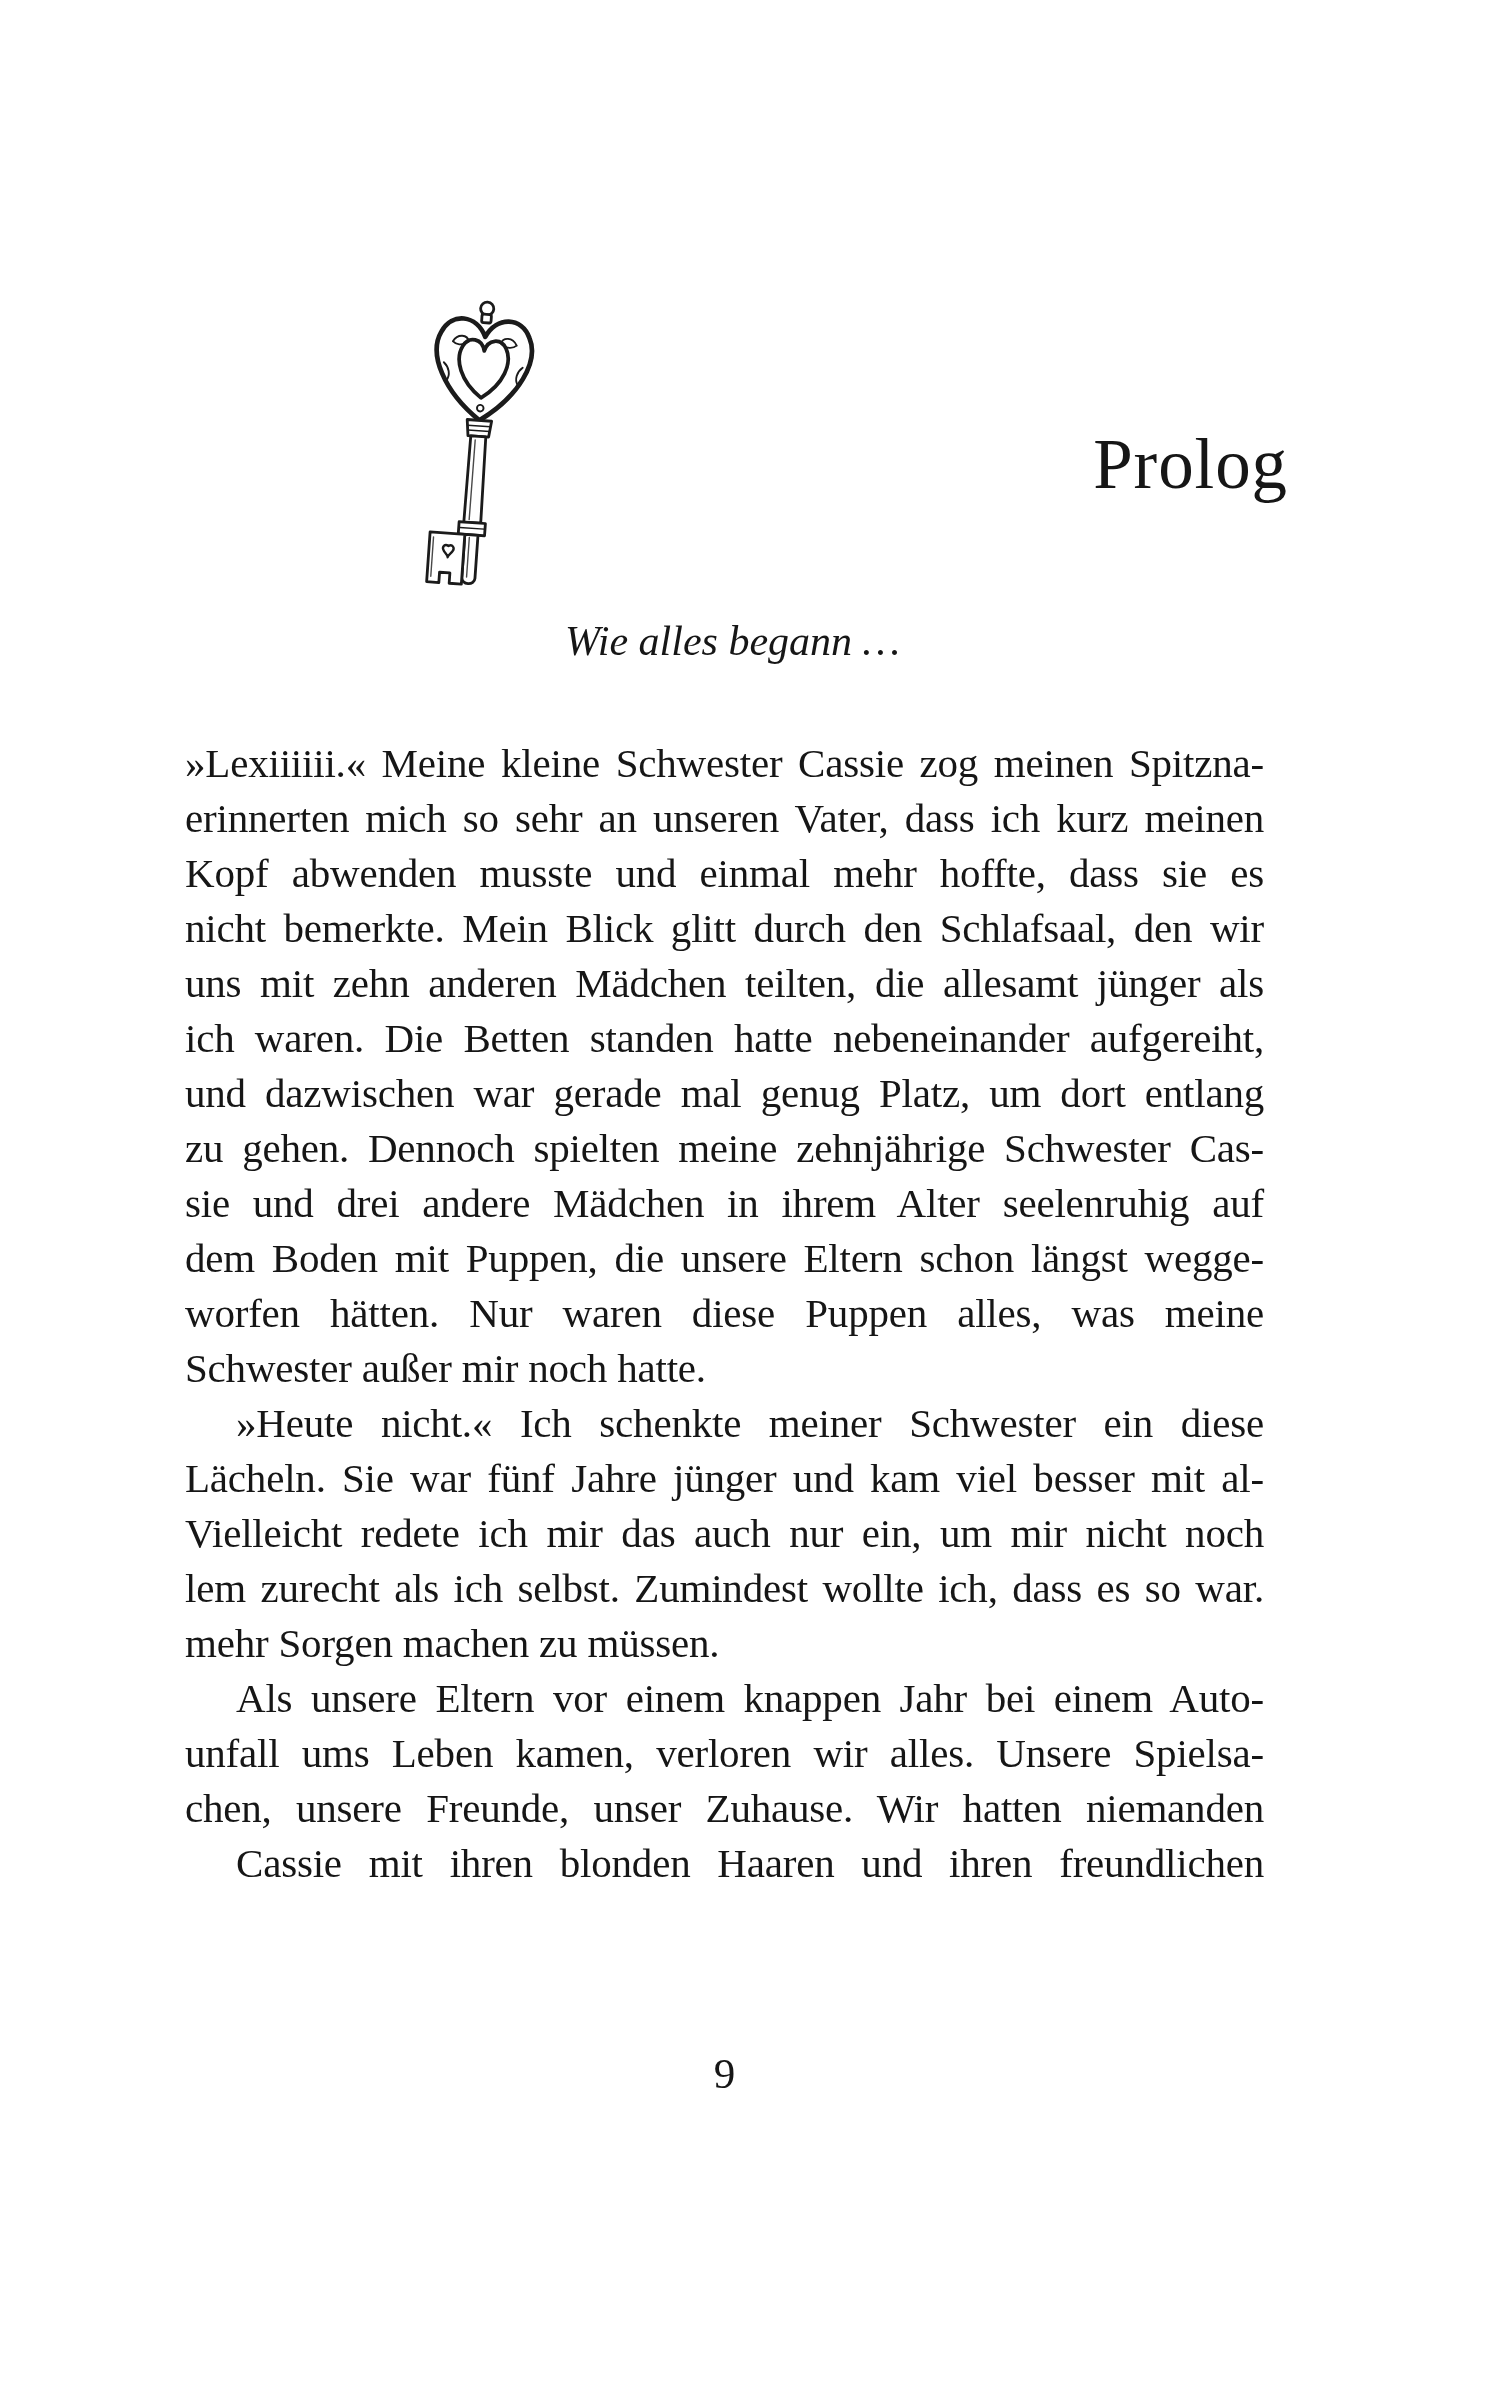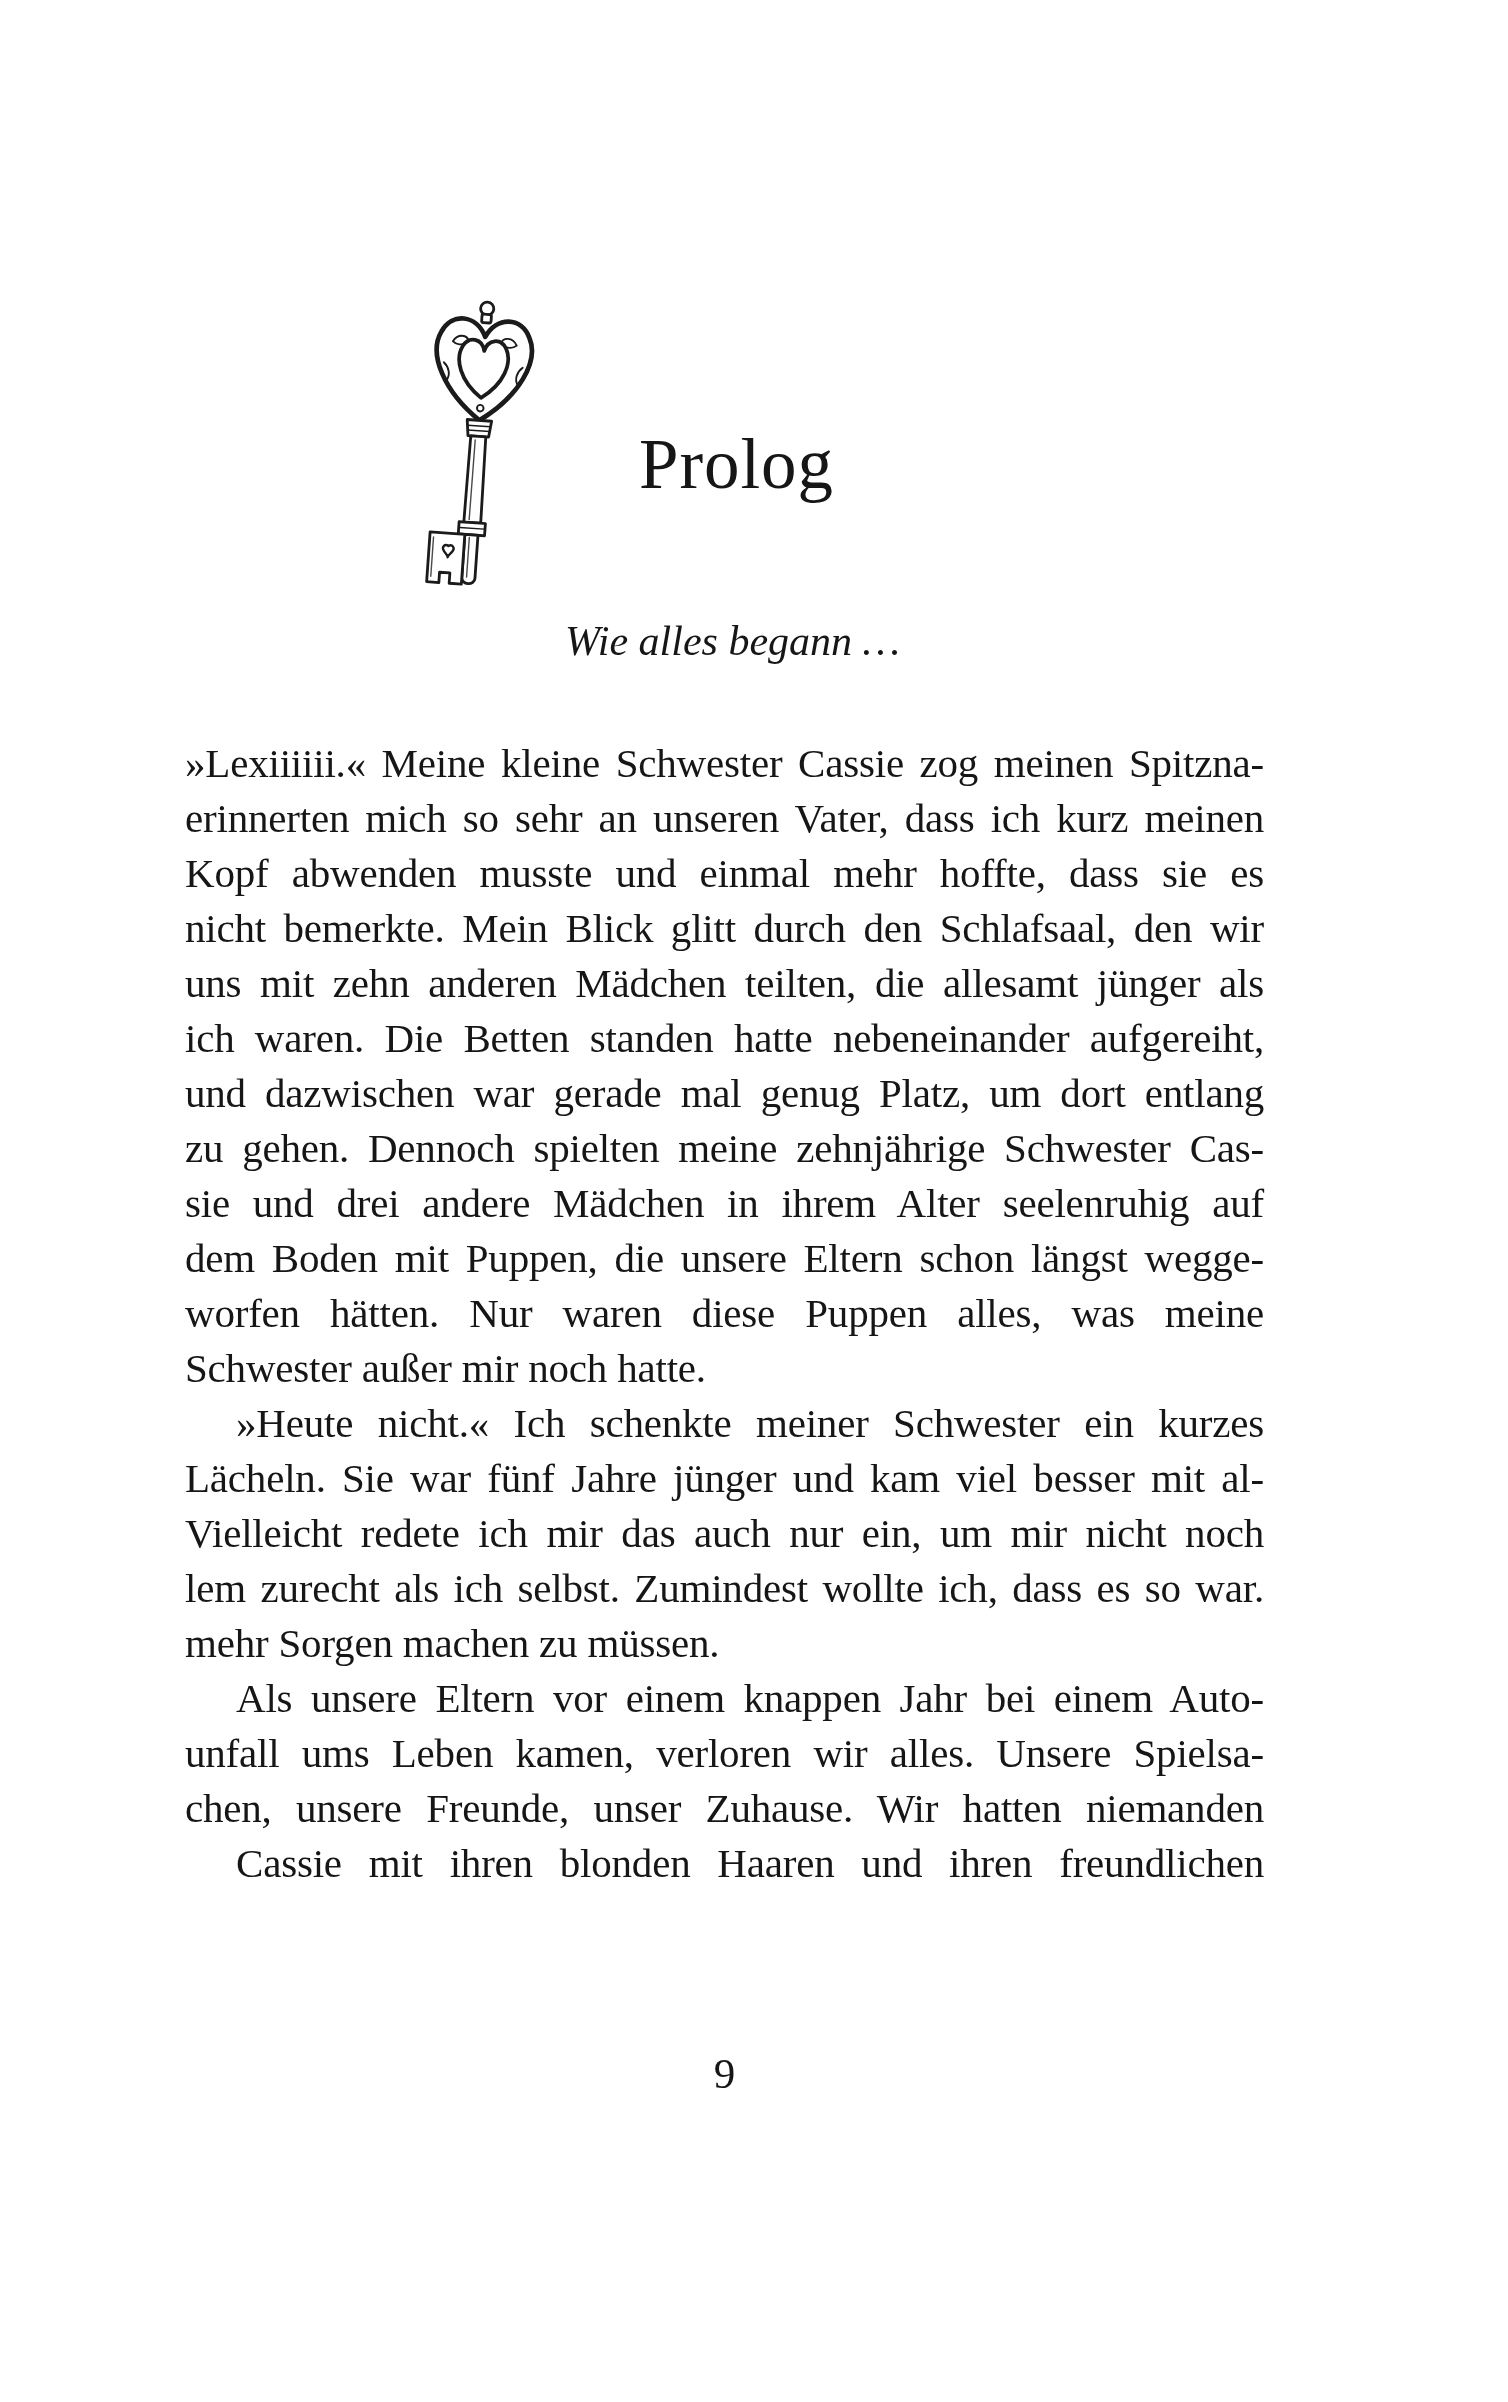--- a/index.html
+++ b/index.html
@@ -33,21 +33,21 @@
   }
   .key-figure svg { width: 100%; height: 100%; display: block; }
 
   
   .chapter-title {
     position: absolute;
     left: 185px;
     top: 424px;
     width: 1103px;
     margin: 0;
-    text-align: center;
+    text-align: right;
     font-size: 71px;
     line-height: 81px;
     font-weight: 400;
     letter-spacing: 0.9px;
   }
   
   .chapter-subtitle {
     position: absolute;
     left: 193px;
     top: 617px;
@@ -139,21 +139,21 @@
     <div class="ln">Kopf abwenden musste und einmal mehr hoffte, dass sie es</div>
     <div class="ln">nicht bemerkte. Mein Blick glitt durch den Schlafsaal, den wir</div>
     <div class="ln">uns mit zehn anderen Mädchen teilten, die allesamt jünger als</div>
     <div class="ln">ich waren. Die Betten standen hatte nebeneinander aufgereiht,</div>
     <div class="ln">und dazwischen war gerade mal genug Platz, um dort entlang</div>
     <div class="ln">zu gehen. Dennoch spielten meine zehnjährige Schwester Cas-</div>
     <div class="ln">sie und drei andere Mädchen in ihrem Alter seelenruhig auf</div>
     <div class="ln">dem Boden mit Puppen, die unsere Eltern schon längst wegge-</div>
     <div class="ln">worfen hätten. Nur waren diese Puppen alles, was meine</div>
     <div class="ln end">Schwester außer mir noch hatte.</div>
-    <div class="ln ind">»Heute nicht.« Ich schenkte meiner Schwester ein kurzes</div>
+    <div class="ln ind">»Heute nicht.« Ich schenkte meiner Schwester ein diese</div>
     <div class="ln">Lächeln. Sie war fünf Jahre jünger und kam viel besser mit al-</div>
     <div class="ln">Vielleicht redete ich mir das auch nur ein, um mir nicht noch</div>
     <div class="ln">lem zurecht als ich selbst. Zumindest wollte ich, dass es so war.</div>
     <div class="ln end">mehr Sorgen machen zu müssen.</div>
     <div class="ln ind">Als unsere Eltern vor einem knappen Jahr bei einem Auto-</div>
     <div class="ln">unfall ums Leben kamen, verloren wir alles. Unsere Spielsa-</div>
     <div class="ln">chen, unsere Freunde, unser Zuhause. Wir hatten niemanden</div>
     <div class="ln ind">Cassie mit ihren blonden Haaren und ihren freundlichen</div>
   </section>
 

